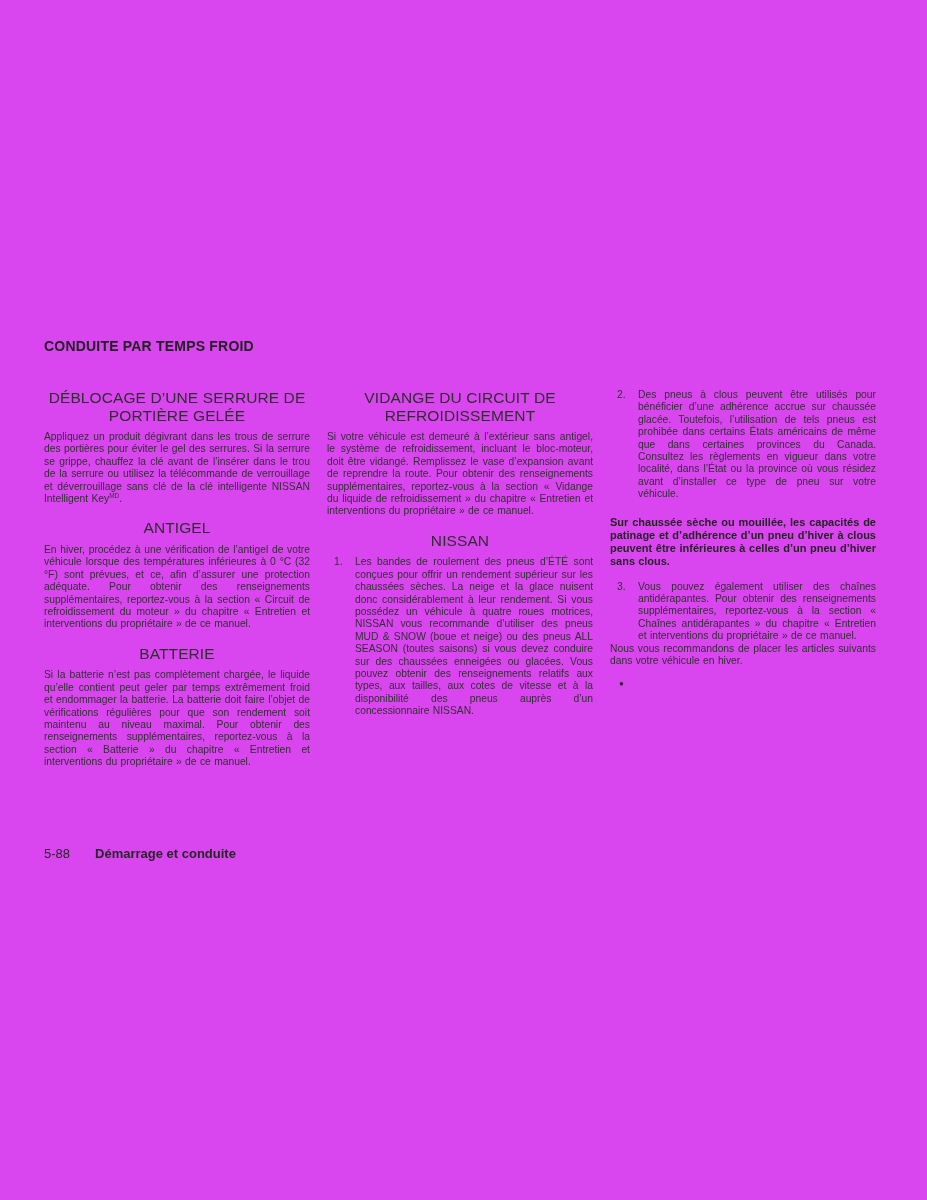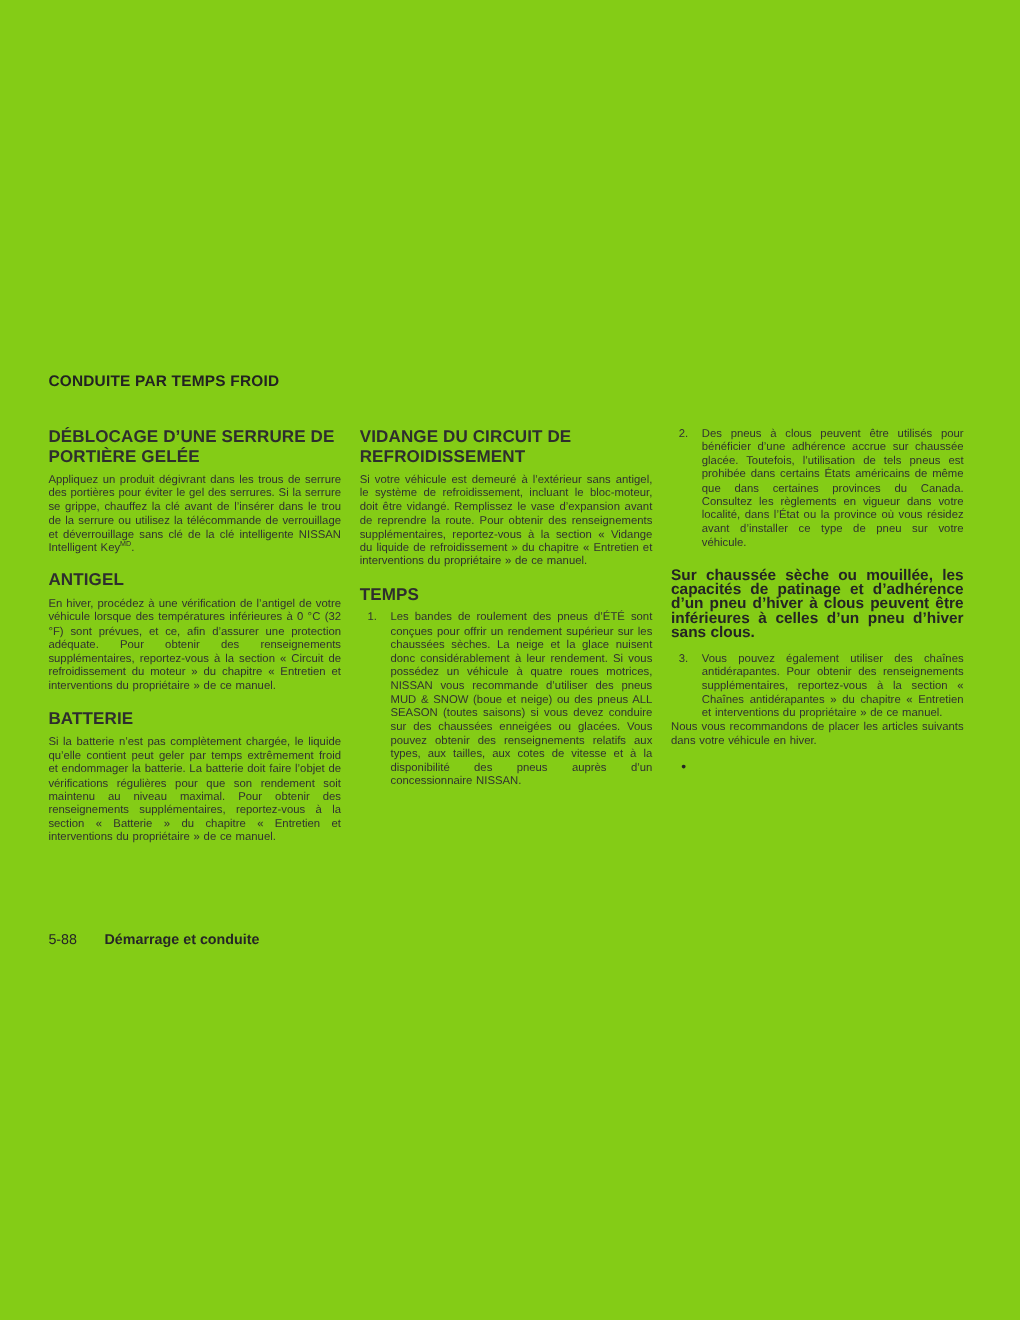--- a/index.html
+++ b/index.html
@@ -11,21 +11,21 @@
     height: 1200px;
     position: relative;
     background: #ffffff;
     font-family: "Liberation Sans", sans-serif;
     color: #2f2f2f;
     overflow: hidden;
   }
   .page {
     position: absolute;
     inset: 0;
-    background: #84cc16;
+    background: #d946ef;
   }
   .chapter-heading {
     position: absolute;
     left: 44px;
     top: 338px;
     font-size: 14px;
     font-weight: bold;
     letter-spacing: 0.2px;
     color: #222222;
   }
@@ -33,25 +33,26 @@
     position: absolute;
     top: 389px;
     width: 266px;
   }
   .col-1 { left: 44px; }
   .col-2 { left: 327px; }
   .col-3 { left: 610px; }
 
   .section-title {
     font-size: 15.5px;
-    font-weight: 700;
+    font-weight: 400;
     line-height: 17.5px;
     color: #2e2e2e;
     margin: 0 0 7px 0;
     letter-spacing: 0.1px;
+    text-align: center;
   }
   .section-title.spaced { margin-top: 14px; }
 
   .body-text {
     font-size: 10.3px;
     line-height: 12.4px;
     text-align: justify;
     color: #313131;
     margin: 0 0 0 0;
     word-spacing: 0.5px;
@@ -71,21 +72,21 @@
     position: absolute;
     left: 7px;
     top: 0;
     font-size: 10.3px;
     line-height: 12.4px;
     color: #313131;
   }
   .list-item .body-text { text-align: justify; }
 
   .bold-note {
-    font-size: 14px;
+    font-size: 11px;
     font-weight: bold;
     line-height: 13px;
     text-align: justify;
     color: #242424;
     margin: 15px 0 13px 0;
   }
 
   .bullet-item {
     position: relative;
     padding-left: 28px;
@@ -131,21 +132,21 @@
     <p class="body-text">En hiver, procédez à une vérification de l’antigel de votre véhicule lorsque des températures inférieures à 0 °C (32 °F) sont prévues, et ce, afin d’assurer une protection adéquate. Pour obtenir des renseignements supplémentaires, reportez-vous à la section « Circuit de refroidissement du moteur » du chapitre « Entretien et interventions du propriétaire » de ce manuel.</p>
 
     <h2 class="section-title spaced">BATTERIE</h2>
     <p class="body-text">Si la batterie n’est pas complètement chargée, le liquide qu’elle contient peut geler par temps extrêmement froid et endommager la batterie. La batterie doit faire l’objet de vérifications régulières pour que son rendement soit maintenu au niveau maximal. Pour obtenir des renseignements supplémentaires, reportez-vous à la section « Batterie » du chapitre « Entretien et interventions du propriétaire » de ce manuel.</p>
   </div>
 
   <div class="col col-2">
     <h2 class="section-title">VIDANGE DU CIRCUIT DE REFROIDISSEMENT</h2>
     <p class="body-text">Si votre véhicule est demeuré à l’extérieur sans antigel, le système de refroidissement, incluant le bloc-moteur, doit être vidangé. Remplissez le vase d’expansion avant de reprendre la route. Pour obtenir des renseignements supplémentaires, reportez-vous à la section « Vidange du liquide de refroidissement » du chapitre « Entretien et interventions du propriétaire » de ce manuel.</p>
 
-    <h2 class="section-title spaced">TEMPS</h2>
+    <h2 class="section-title spaced">NISSAN</h2>
     <div class="list-item">
       <span class="list-num">1.</span>
       <p class="body-text">Les bandes de roulement des pneus d’ÉTÉ sont conçues pour offrir un rendement supérieur sur les chaussées sèches. La neige et la glace nuisent donc considérablement à leur rendement. Si vous possédez un véhicule à quatre roues motrices, NISSAN vous recommande d’utiliser des pneus MUD &amp; SNOW (boue et neige) ou des pneus ALL SEASON (toutes saisons) si vous devez conduire sur des chaussées enneigées ou glacées. Vous pouvez obtenir des renseignements relatifs aux types, aux tailles, aux cotes de vitesse et à la disponibilité des pneus auprès d’un concessionnaire NISSAN.</p>
     </div>
   </div>
 
   <div class="col col-3">
     <div class="list-item">
       <span class="list-num">2.</span>
       <p class="body-text">Des pneus à clous peuvent être utilisés pour bénéficier d’une adhérence accrue sur chaussée glacée. Toutefois, l’utilisation de tels pneus est prohibée dans certains États américains de même que dans certaines provinces du Canada. Consultez les règlements en vigueur dans votre localité, dans l’État ou la province où vous résidez avant d’installer ce type de pneu sur votre véhicule.</p>

